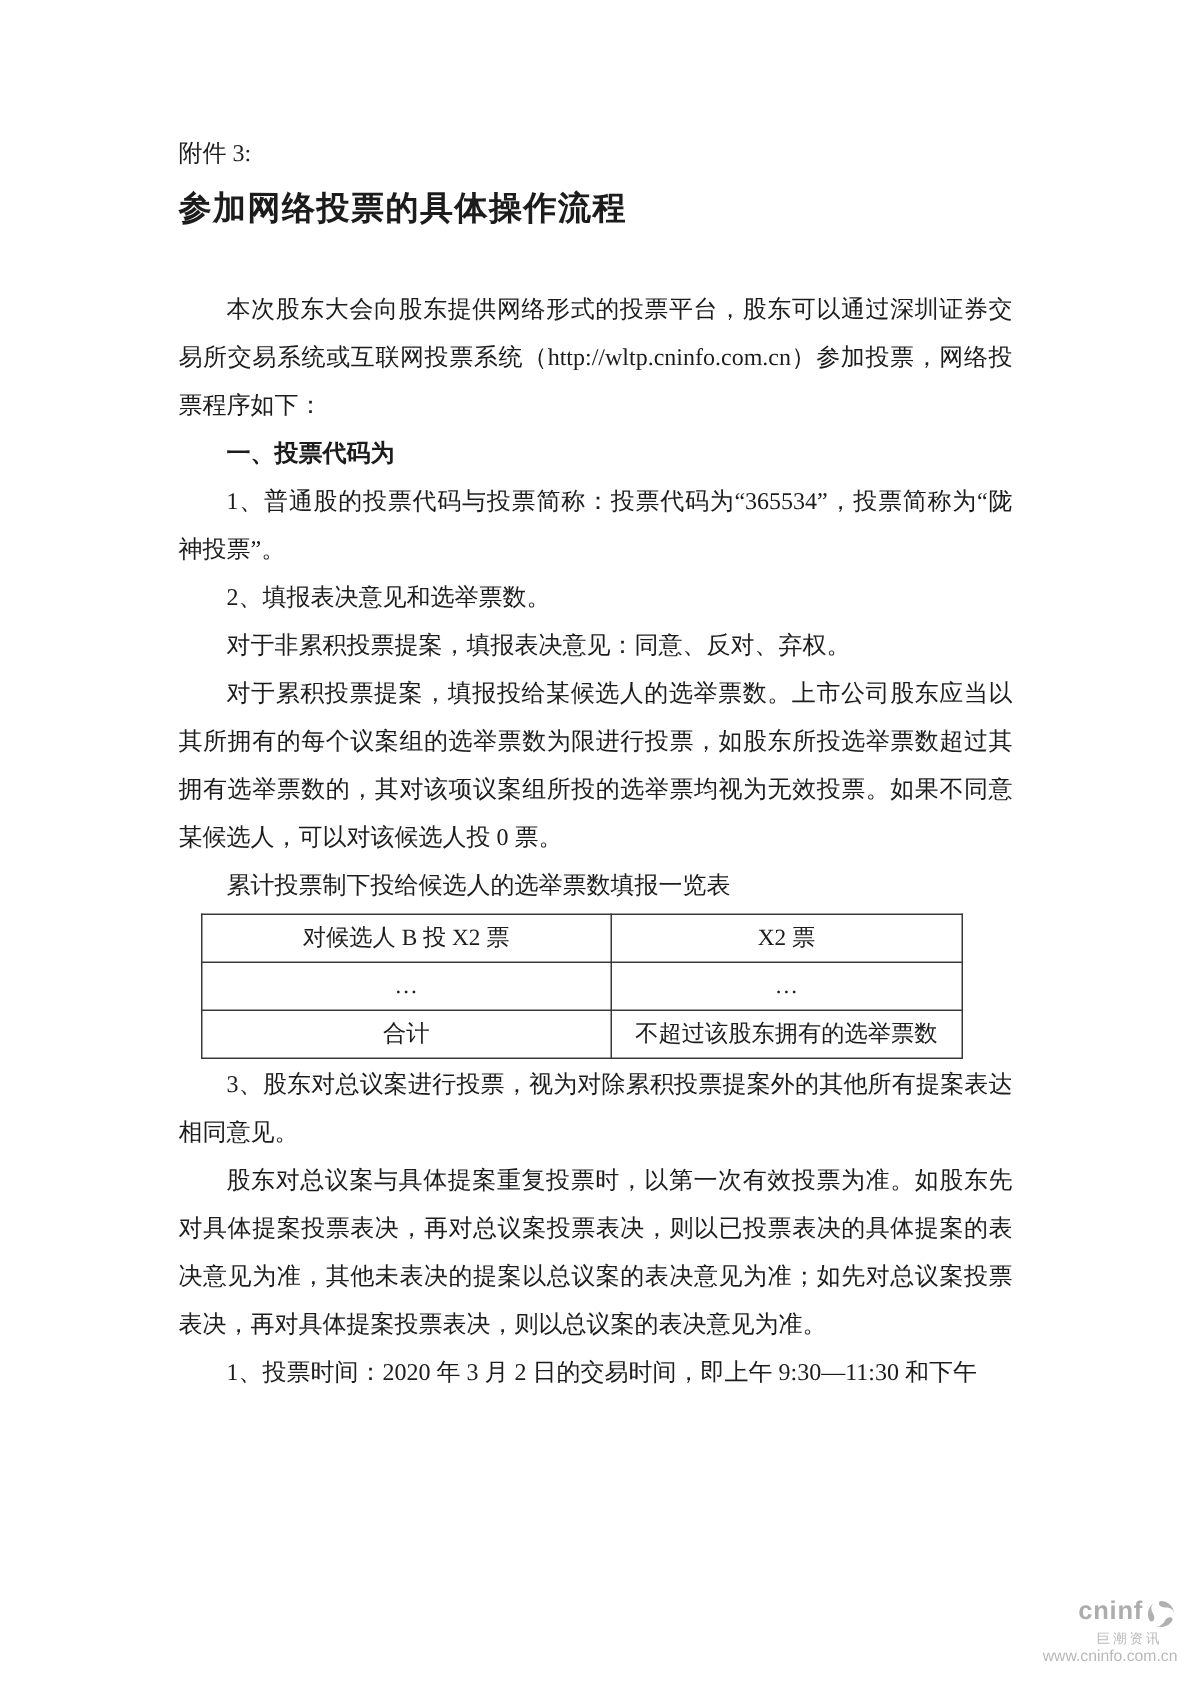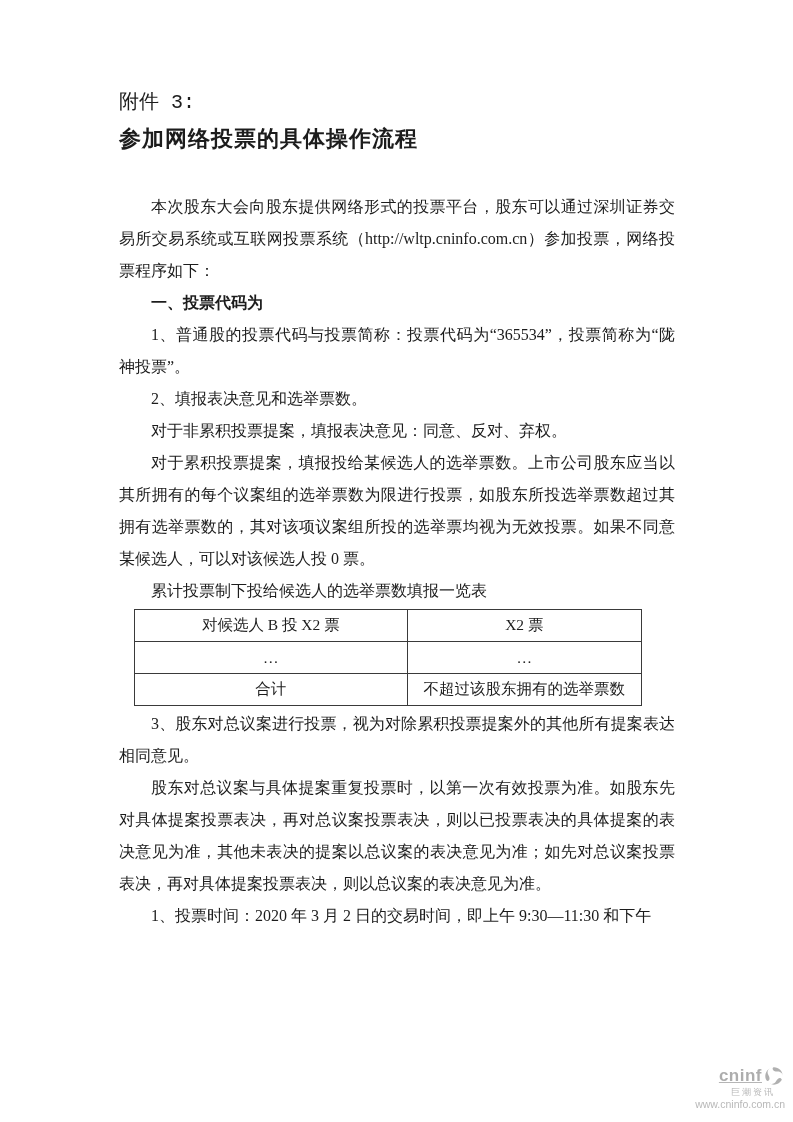--- a/index.html
+++ b/index.html
@@ -10,23 +10,22 @@
     overflow:hidden;
     font-family:"Liberation Serif","DejaVu Serif",serif;
     color:#1c1c1c;
   }
   .content{
     position:absolute;
     left:119px;top:86px;
     width:556px;
   }
   .attachment{
-    font-size:20px;line-height:33px;
+    font-size:16px;line-height:33px;
     text-indent:0;
-    font-family:Liberation Mono, monospace;
   }
   .doc-title{
     margin:4px 0 36px 0;
     font-size:22px;line-height:32px;
     font-weight:bold;
     text-align:left;
     letter-spacing:1px;
   }
   p.body{
     margin:0;
@@ -70,21 +69,21 @@
   .logo{
     position:absolute;
     right:8px;bottom:12px;
     text-align:right;
     color:#b5b5b5;
     font-family:"Liberation Sans","DejaVu Sans",sans-serif;
     line-height:1.05;
     user-select:none;
   }
   .logo-top{
-    display:flex;align-items:center;justify-content:flex-end;gap:1px;text-decoration:underline;
+    display:flex;justify-content:flex-end;gap:1px;
   }
   .logo-brand{
     font-size:17px;font-weight:bold;letter-spacing:0.5px;color:#adadad;
   }
   .logo-cn{font-size:9px;letter-spacing:2px;color:#b8b8b8;margin-top:1px;margin-right:10px;}
   .logo-url{font-size:10.5px;color:#b8b8b8;margin-top:2px;}
 </style>
 </head>
 <body>
 

